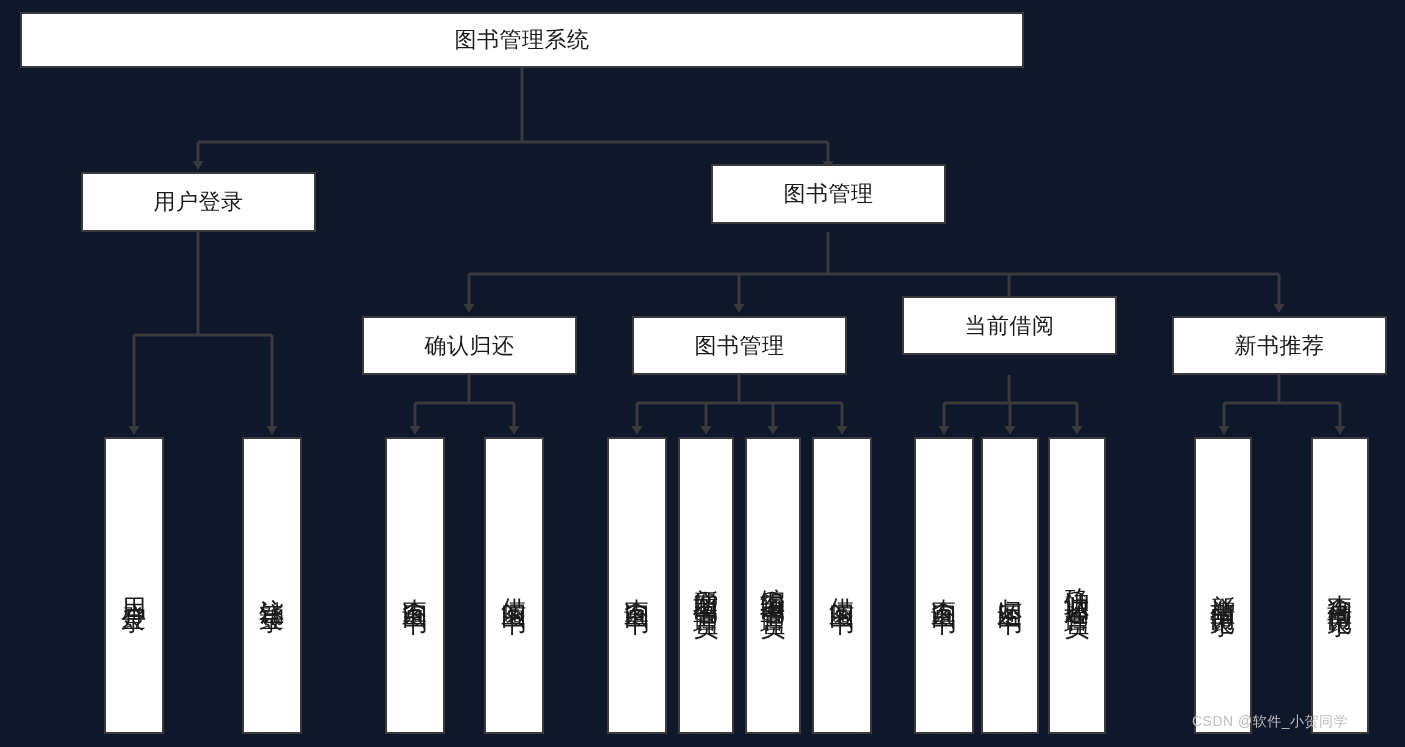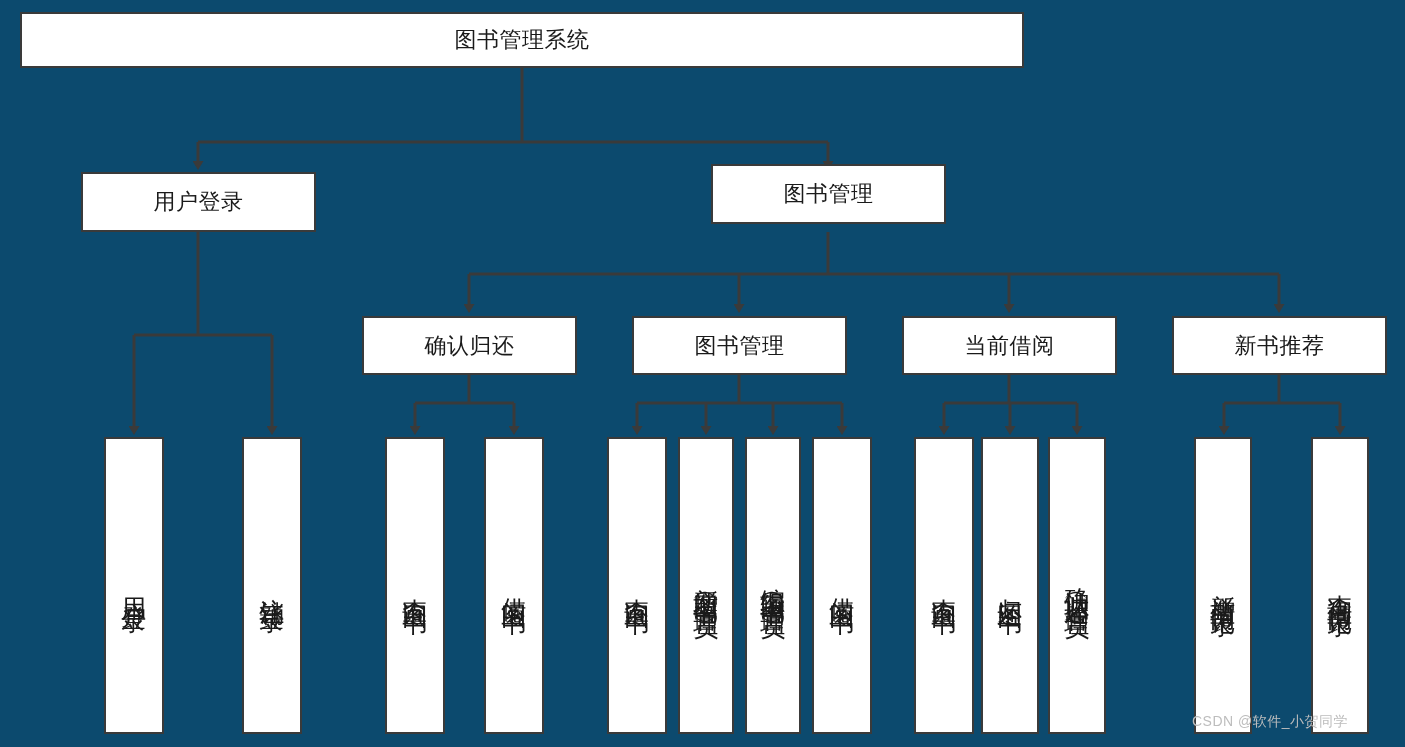--- a/index.html
+++ b/index.html
@@ -7,21 +7,21 @@
     padding: 0;
     background: #ffffff;
   }
   body {
     font-family: "Liberation Sans", "DejaVu Sans", sans-serif;
   }
   #canvas {
     position: relative;
     width: 1405px;
     height: 747px;
-    background: #0c4a6e;
+    background: #0f172a;
     overflow: hidden;
   }
   #edges {
     position: absolute;
     left: 0;
     top: 0;
     width: 1405px;
     height: 747px;
   }
   .node {
@@ -129,21 +129,21 @@
   <div class="node h-node" style="left:711px; top:164px; width:235px; height:60px;">
     <span class="node-label">图书管理</span>
   </div>
 
   <div class="node h-node" style="left:362px; top:316px; width:215px; height:59px;">
     <span class="node-label">确认归还</span>
   </div>
   <div class="node h-node" style="left:632px; top:316px; width:215px; height:59px;">
     <span class="node-label">图书管理</span>
   </div>
-  <div class="node h-node" style="left:902px; top:316px; width:215px; height:59px;">
+  <div class="node h-node" style="left:902px; top:296px; width:215px; height:59px;">
     <span class="node-label">当前借阅</span>
   </div>
   <div class="node h-node" style="left:1172px; top:316px; width:215px; height:59px;">
     <span class="node-label">新书推荐</span>
   </div>
 
   <div class="node v-node" style="left:104px; top:437px; width:60px; height:297px;">
     <span class="node-label">用户登录</span>
   </div>
   <div class="node v-node" style="left:242px; top:437px; width:60px; height:297px;">

